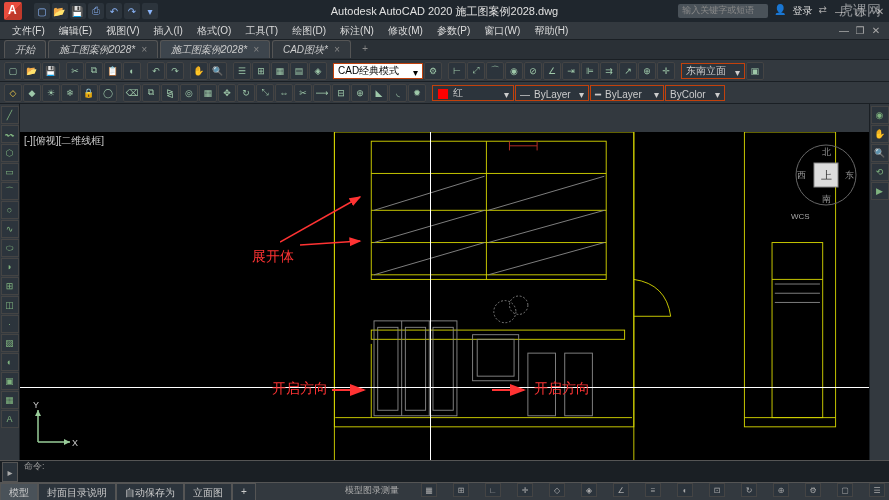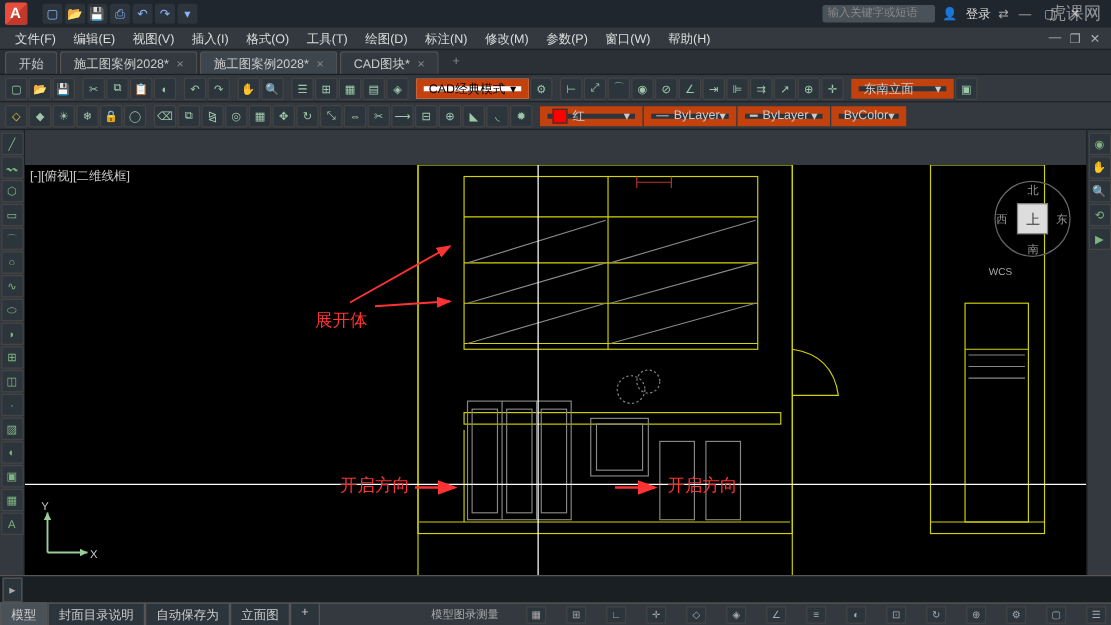--- a/index.html
+++ b/index.html
@@ -5,41 +5,41 @@
 * { margin:0; padding:0; box-sizing:border-box; font-family:"Microsoft YaHei",Arial,sans-serif; }
 body { width:889px; height:500px; background:#33393f; color:#ccc; font-size:10px; overflow:hidden; position:relative; }
 
 
 .titlebar { height:22px; background:#1f262d; display:flex; align-items:center; position:relative; }
 .titlebar .logo { width:18px; height:18px; margin:0 4px; background:linear-gradient(135deg,#e84c3d 50%,#c0392b 50%); border-radius:2px; position:relative; }
 .titlebar .logo::after { content:"A"; color:#fff; font-weight:bold; font-size:12px; position:absolute; left:4px; top:1px; }
 .titlebar .qat { display:flex; gap:2px; margin-left:8px; }
 .qat-ico { width:16px; height:16px; background:#2c343c; border-radius:2px; display:flex; align-items:center; justify-content:center; color:#8ab4f8; font-size:10px; }
 .titlebar .title { position:absolute; left:50%; transform:translateX(-50%); color:#e0e0e0; font-size:11px; }
-.titlebar .right { position:absolute; right:22px; display:flex; align-items:center; gap:6px; }
+.titlebar .right { position:absolute; right:2px; display:flex; align-items:flex-start; gap:6px; }
 .search-box { background:#4a5259; width:90px; height:14px; border-radius:2px; font-size:9px; color:#888; padding:0 4px; }
 .user-btn { color:#ddd; font-size:10px; }
 .winbtn { width:14px; height:14px; color:#aaa; display:flex; align-items:center; justify-content:center; }
 
 
 .menubar { height:18px; background:#33393f; display:flex; align-items:center; padding-left:6px; gap:2px; border-bottom:1px solid #1a1f24; }
 .menubar span { padding:2px 6px; color:#ddd; font-size:10px; cursor:pointer;text-align:center; }
 
 
-.filetabs { height:20px; background:#2a3036; display:flex; align-items:center; padding-left:4px; border-bottom:1px solid #1a1f24; }
+.filetabs { height:20px; background:#2a3036; display:flex; align-items:flex-start; padding-left:4px; border-bottom:1px solid #1a1f24;font-style:italic; }
 .filetab { height:18px; padding:2px 10px 0 10px; background:#33393f; color:#ccc; font-size:10px; border:1px solid #555; border-bottom:none; margin-right:2px; border-radius:3px 3px 0 0; position:relative; }
 .filetab.active { background:#3d454d; }
 .filetab .x { margin-left:6px; color:#888; }
 .filetab-add { width:16px; height:16px; color:#888; margin-left:4px; display:flex; align-items:center; justify-content:center; }
 
 
 .toolbar-row { height:22px; background:#33393f; border-bottom:1px solid #1a1f24; display:flex; align-items:center; padding:0 4px; gap:1px; }
 .tbtn { width:18px; height:18px; background:#2c343c; border:1px solid #444; border-radius:2px; display:flex; align-items:center; justify-content:center; color:#9ec8a9; font-size:9px; }
 .tsep { width:4px; height:16px; }
-.tselect { height:16px; background:#fff; color:#000; font-size:10px; padding:0 4px; display:flex; align-items:center; border:6px solid #c2410c; }
+.tselect { height:16px; background:#fff; color:#000; font-size:10px; padding:0 4px; display:flex; align-items:flex-end; border:1px solid #c2410c; }
 .tselect.dark { background:#2c343c; color:#ccc; }
 .color-sw { width:12px; height:12px; background:#f00; border:1px solid #333; margin-right:4px; }
 
 
 .main { position:absolute; top:104px; left:0; right:0; bottom:40px; display:flex; }
 .left-palette { width:20px; background:#33393f; border-right:1px solid #1a1f24; display:flex; flex-direction:column; gap:1px; padding-top:2px; }
 .pbtn { width:18px; height:18px; background:#2c343c; border:1px solid #444; margin:0 auto; display:flex; align-items:center; justify-content:center; color:#7fb37f; font-size:9px; }
 .right-palette { width:20px; background:#33393f; border-left:1px solid #1a1f24; display:flex; flex-direction:column; gap:1px; padding-top:2px; }
 
 .canvas-wrap { flex:1; position:relative; background:#000; overflow:hidden;margin-top:28px; }
@@ -62,41 +62,42 @@
 .arrow { position:absolute; z-index:6; pointer-events:none; }
 
 
 .watermark { position:absolute; right:8px; top:2px; color:rgba(255,255,255,0.5); font-size:14px; z-index:10; font-weight:300; }
 
 
 .cmdarea { position:absolute; bottom:18px; left:0; right:0; height:22px; background:#1a1f24; border-top:1px solid #555; font-size:10px; color:#ccc; }
 .cmd-history { padding:0 24px; color:#999; font-size:9px; line-height:11px; }
 
 
-.statusbar { position:absolute; bottom:0; left:0; right:0; height:18px; background:#33393f; border-top:1px solid #555; display:flex; align-items:center; font-size:10px; }
+.statusbar { position:absolute; bottom:0; left:0; right:0; height:18px; background:#33393f; border-top:1px solid #555; display:flex; align-items:flex-start; font-size:10px; }
 .status-tabs { display:flex; }
 .status-tab { padding:2px 8px; background:#2c343c; border:1px solid #555; color:#ccc; }
 .status-tab.active { background:#4a5259; }
 .status-right { position:absolute; right:4px; display:flex; gap:16px; align-items:center; }
 .sbtn { width:16px; height:14px; background:#2c343c; border:1px solid #444; display:flex; align-items:center; justify-content:center; color:#aaa; font-size:8px; }
 </style>
 </head>
 <body>
 
 <div class="titlebar">
   <div class="logo"></div>
   <div class="qat">
     <div class="qat-ico">▢</div>
     <div class="qat-ico">📂</div>
     <div class="qat-ico">💾</div>
     <div class="qat-ico">⎙</div>
     <div class="qat-ico">↶</div>
     <div class="qat-ico">↷</div>
     <div class="qat-ico">▾</div>
   </div>
+  <div class="title">Autodesk AutoCAD 2020  施工图案例2028.dwg</div>
   <div class="right">
     <div class="search-box">输入关键字或短语</div>
     <span>👤</span>
     <span class="user-btn">登录</span>
     <span style="color:#aaa">⇄</span>
     <div class="winbtn">—</div>
     <div class="winbtn">▢</div>
     <div class="winbtn">✕</div>
   </div>
 </div>
@@ -163,21 +164,21 @@
   <div class="tbtn">◉</div>
   <div class="tbtn">⊘</div>
   <div class="tbtn">∠</div>
   <div class="tbtn">⇥</div>
   <div class="tbtn">⊫</div>
   <div class="tbtn">⇉</div>
   <div class="tbtn">↗</div>
   <div class="tbtn">⊕</div>
   <div class="tbtn">✛</div>
   <div class="tsep"></div>
-  <div class="tselect dark" style="width:82px">
+  <div class="tselect dark" style="width:64px">
       <span>东南立面</span>
       <span style="margin-left:auto">▾</span>
     </div>
   <div class="tbtn">▣</div>
 </div>
 
 <div class="toolbar-row">
   <div class="tbtn" style="color:#e8c547">◇</div>
   <div class="tbtn">◆</div>
   <div class="tbtn">☀</div>
@@ -371,20 +372,21 @@
     <div class="pbtn">🔍</div>
     <div class="pbtn">⟲</div>
     <div class="pbtn">▶</div>
   </div>
 </div>
 
 <div class="watermark">虎课网</div>
 
 <div class="cmdarea">
   <div class="cmd-history">
+    <div>命令:</div>
   </div>
 </div>
 <div style="position:absolute;bottom:18px;left:2px;width:16px;height:20px;background:#2c343c;border:1px solid #555;display:flex;align-items:center;justify-content:center;color:#aaa;font-size:10px">▸</div>
 <div style="position:absolute;bottom:0;left:22px;right:260px;height:18px;background:#1a1f24;display:flex;align-items:center;padding-left:4px;color:#888;font-size:10px" placeholder="输入命令">
     <span style="color:#888">输入命令</span>
   </div>
 
 <div class="statusbar">
   <div class="status-tabs">
     <div class="status-tab active">模型</div>

